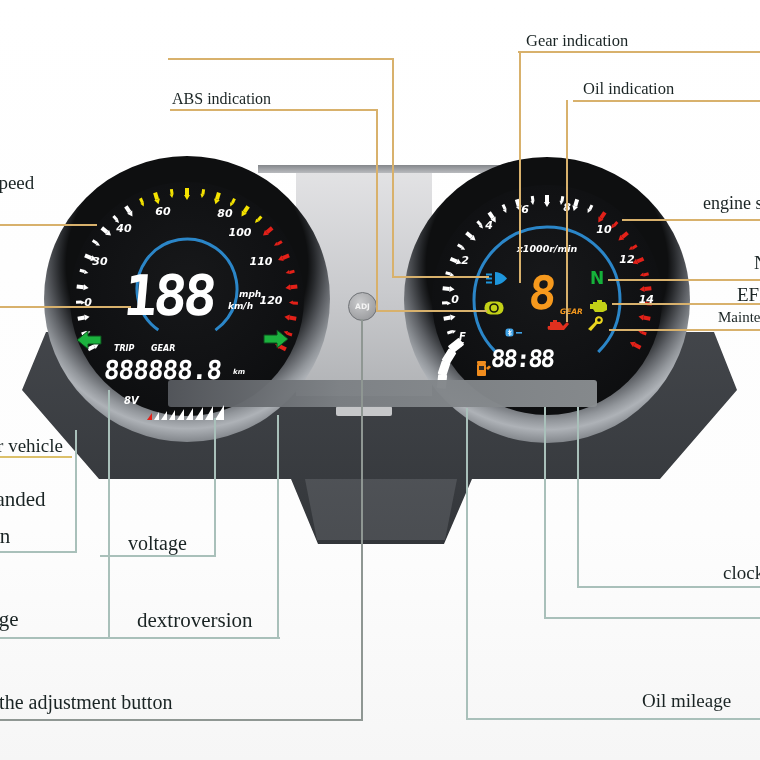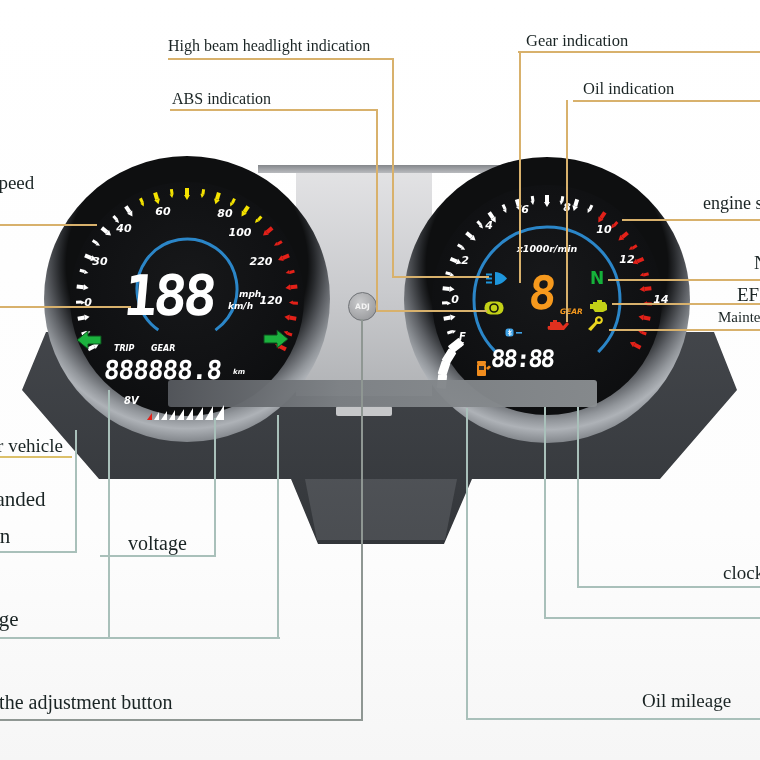--- a/index.html
+++ b/index.html
@@ -233,21 +233,21 @@
           <div style="width: 4px; height: 7px; background: rgb(227, 33, 25); margin-left: -2px;"></div>
           <div style="width: 0px; height: 0px; border-left: 3.5px solid transparent; border-right: 3.5px solid transparent; border-top: 5px solid rgb(227, 33, 25); margin-left: -3.5px;"></div>
         </div>
       </div>
       <div class="gnum" style="left: 75px; top: 296px;">0</div>
       <div class="gnum" style="left: 87px; top: 255px;">30</div>
       <div class="gnum" style="left: 111px; top: 222px;">40</div>
       <div class="gnum" style="left: 150px; top: 205px;">60</div>
       <div class="gnum" style="left: 192px; top: 207px; margin-left: 20px;">80</div>
       <div class="gnum" style="left: 227px; top: 226px;">100</div>
-      <div class="gnum" style="left: 248px; top: 255px;">220</div>
+      <div class="gnum" style="left: 248px; top: 255px;">110</div>
       <div class="gnum" style="left: 258px; top: 294px;">120</div>
     </div>
   <div class="seg" style="left:124px;top:263px;font-size:56px;letter-spacing:-4px;">188</div>
   <div class="smallwhite" style="left:239px;top:289px;font-size:9px;">mph</div>
   <div class="smallwhite" style="left:228px;top:301px;font-size:9px;">km/h</div>
   <div class="smallwhite" style="left:114px;top:344px;font-size:8px;">TRIP</div>
   <div class="smallwhite" style="left:151px;top:344px;font-size:8px;">GEAR</div>
   <div class="seg" style="left:104px;top:355px;font-size:26px;letter-spacing:-1px;">888888.8</div>
   <div class="smallwhite" style="left:233px;top:368px;font-size:7px;">km</div>
   <div class="smallwhite" style="left:124px;top:395px;font-size:10px;">8V</div>
@@ -445,21 +445,21 @@
           <div style="width: 0px; height: 0px; border-left: 3.5px solid transparent; border-right: 3.5px solid transparent; border-top: 5px solid rgb(227, 33, 25); margin-left: -3.5px;"></div>
         </div>
       </div>
       <div class="gnum" style="left: 442px; top: 293px;">0</div>
       <div class="gnum" style="left: 452px; top: 254px;">2</div>
       <div class="gnum" style="left: 476px; top: 219px;">4</div>
       <div class="gnum" style="left: 512px; top: 203px;">6</div>
       <div class="gnum" style="left: 554px; top: 201px;">8</div>
       <div class="gnum" style="left: 591px; top: 223px;">10</div>
       <div class="gnum" style="left: 614px; top: 253px;">12</div>
-      <div class="gnum" style="left: 648px; top: 293px;">14</div>
+      <div class="gnum" style="left: 628px; top: 293px; text-align: right;">14</div>
     </div>
   <div class="smallwhite" style="left:507px;top:243px;width:80px;text-align:center;font-size:9.5px;">x1000r/min</div>
   <div class="seg" style="left:529px;top:266px;font-size:46px;color:#f6991d;">8</div>
   <div class="smallwhite" style="left:560px;top:307px;font-size:7.5px;color:#f6991d;">GEAR</div>
   <div class="seg" style="left:491px;top:345px;font-size:24px;letter-spacing:-2px;">88:88</div>
   <div class="smallwhite" style="left:459px;top:331px;font-size:10px;">F</div>
   <div class="smallwhite" style="left:590px;top:268px;font-size:17px;font-style:normal;color:#15b13a;">N</div>
 
   <div class="fuelbar" style="left:449px;top:341px;transform:rotate(-38deg);"></div>
   <div class="fuelbar" style="left:442px;top:352px;transform:rotate(-58deg);"></div>
@@ -531,31 +531,31 @@
       <div class="cl" style="left: 466px; top: 408px; width: 2px; height: 312px; background: rgb(169, 192, 186);"></div>
       <div class="cl" style="left: 466px; top: 718px; width: 294px; height: 2px; background: rgb(169, 192, 186);"></div>
       <div class="cl" style="left: 544px; top: 407px; width: 2px; height: 212px; background: rgb(169, 192, 186);"></div>
       <div class="cl" style="left: 544px; top: 617px; width: 216px; height: 2px; background: rgb(169, 192, 186);"></div>
       <div class="cl" style="left: 577px; top: 407px; width: 2px; height: 181px; background: rgb(169, 192, 186);"></div>
       <div class="cl" style="left: 577px; top: 586px; width: 183px; height: 2px; background: rgb(169, 192, 186);"></div>
       <div class="cl" style="left: 361px; top: 319px; width: 2px; height: 401px; background: rgb(143, 151, 147);"></div>
       <div class="cl" style="left: 0px; top: 719px; width: 363px; height: 2px; background: rgb(143, 151, 147);"></div>
     </div>
 
-  <div class="lbl" style="left:168px;top:37px;font-size:16px;">High beam headlight indication</div>
   <div class="lbl" style="left:172px;top:90px;font-size:16px;">ABS indication</div>
   <div class="lbl" style="left:526px;top:31px;font-size:16.5px;">Gear indication</div>
   <div class="lbl" style="left:583px;top:79px;font-size:16.5px;">Oil indication</div>
   <div class="lbl" style="left:-9px;top:172px;font-size:19px;">speed</div>
 
   <div class="lbl" style="left:-42px;top:435px;font-size:19px;">motor vehicle</div>
   <div class="lbl" style="left:-50px;top:487px;font-size:21px;">left-handed</div>
   <div class="lbl" style="left:-55px;top:524px;font-size:21px;">rotation</div>
   <div class="lbl" style="left:128px;top:532px;font-size:20px;">voltage</div>
   <div class="lbl" style="left:-48px;top:607px;font-size:21px;">mileage</div>
+  <div class="lbl" style="left:137px;top:608px;font-size:21px;">dextroversion</div>
   <div class="lbl" style="left:-47px;top:691px;font-size:20px;">press the adjustment button</div>
   <div class="lbl" style="left:703px;top:193px;font-size:18px;">engine speed</div>
   <div class="lbl" style="left:754px;top:252px;font-size:19px;">N</div>
   <div class="lbl" style="left:737px;top:284px;font-size:19px;">EFI</div>
   <div class="lbl" style="left:718px;top:309px;font-size:15px;">Maintenance</div>
   <div class="lbl" style="left:723px;top:562px;font-size:19px;">clock</div>
   <div class="lbl" style="left:642px;top:690px;font-size:19px;">Oil mileage</div>
 
 </div>
 

